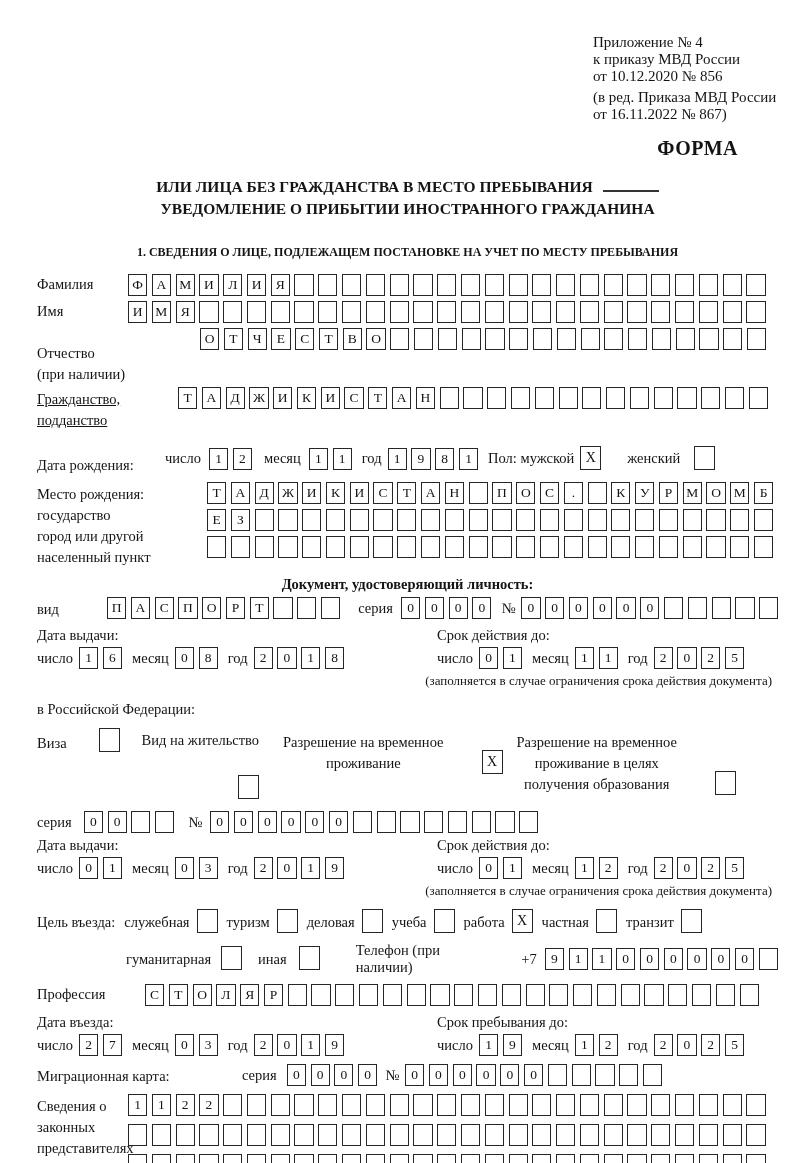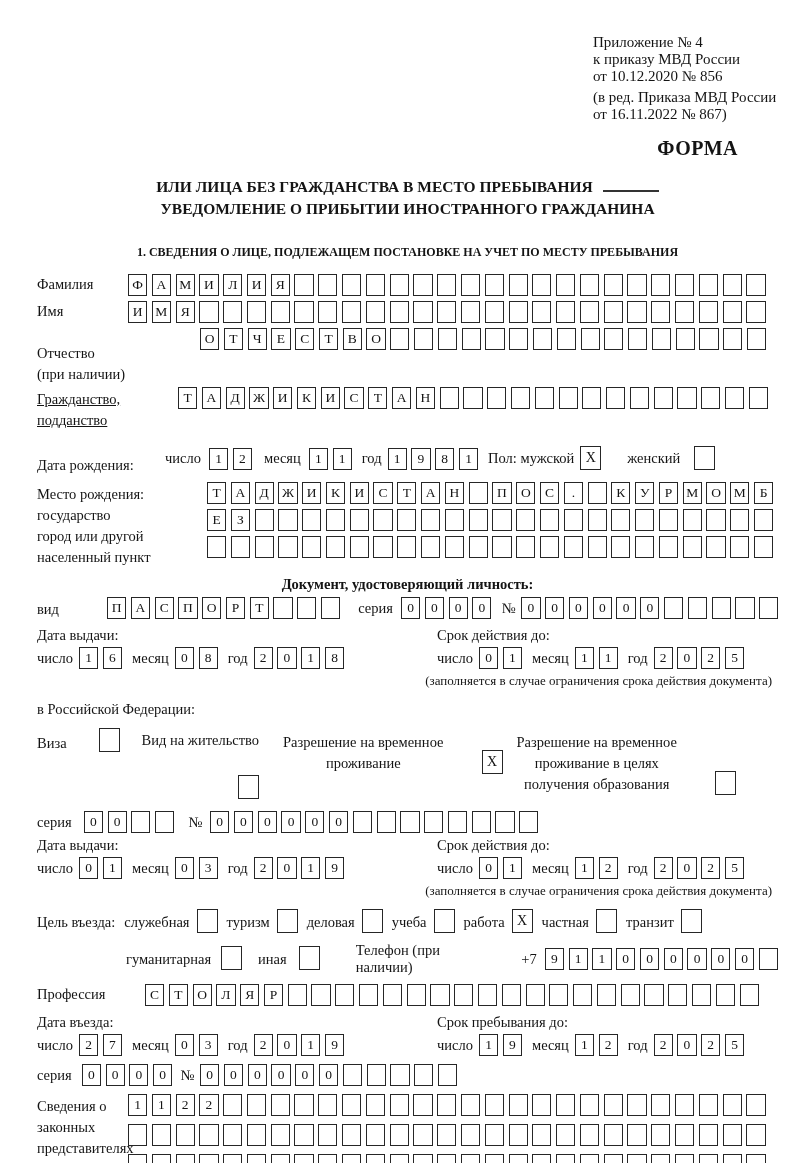--- a/index.html
+++ b/index.html
@@ -645,20 +645,21 @@
             <div class="box">2</div>
             <div class="box">0</div>
             <div class="box">2</div>
             <div class="box">5</div>
           </div>
       </div>
     </div>
   </div>
 
   <div class="row mt8" style="align-items:center;">
+    <div class="lab" style="width:205px;">Миграционная карта:</div>
     <span style="margin-right:10px;">серия</span>
     <div class="boxes">
         <div class="box">0</div>
         <div class="box">0</div>
         <div class="box">0</div>
         <div class="box">0</div>
       </div>
     <span style="margin:0 6px 0 8px;">№</span>
     <div class="boxes">
         <div class="box">0</div>

